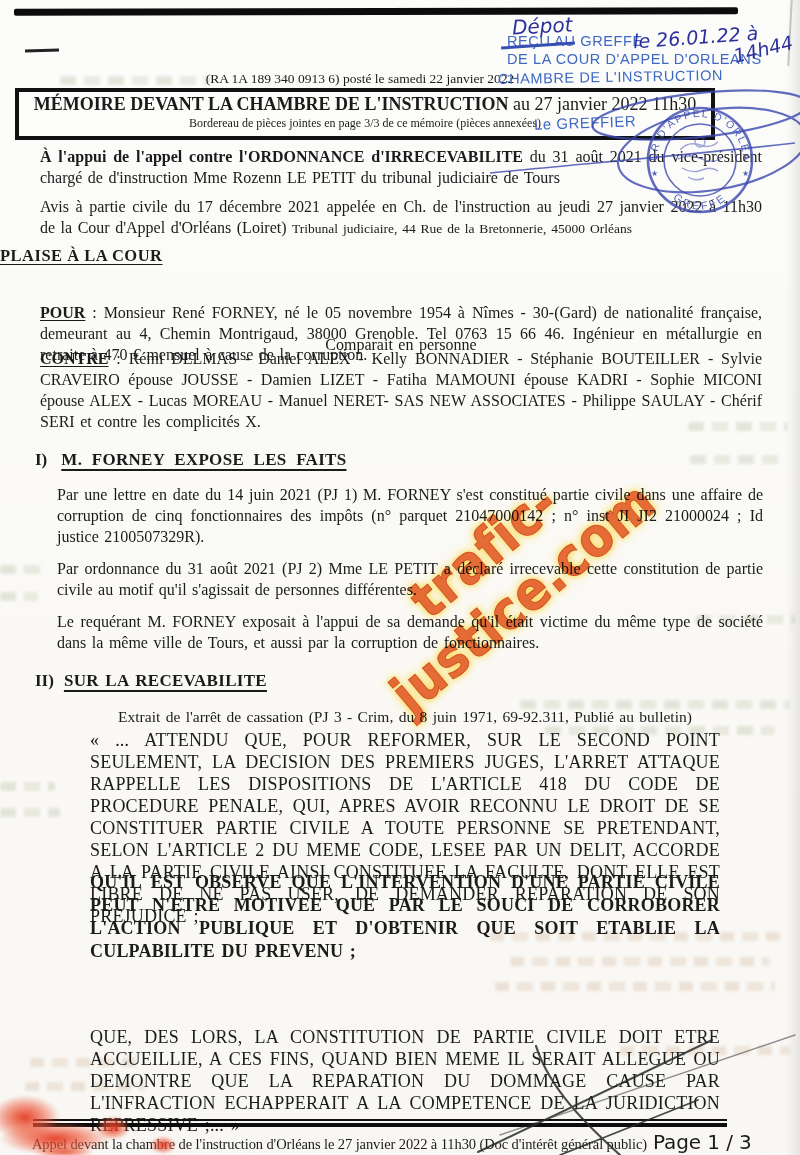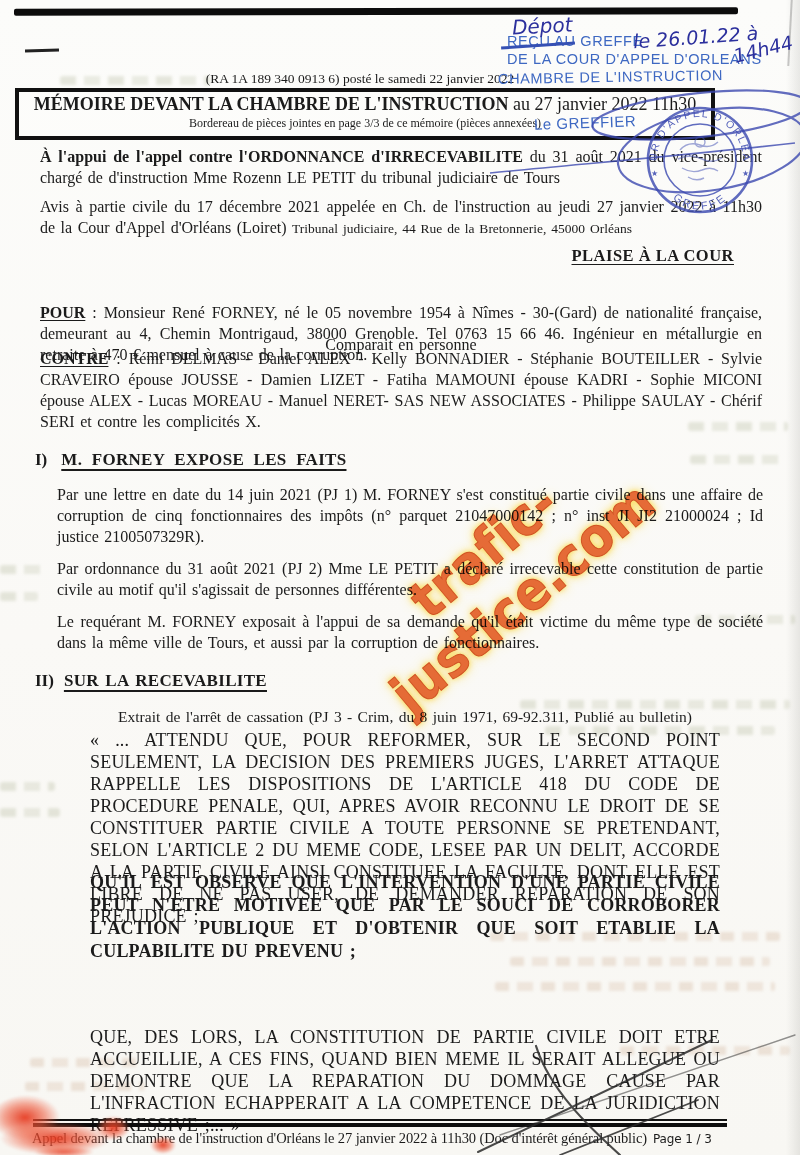--- a/index.html
+++ b/index.html
@@ -27,38 +27,38 @@
   
   .postal{left:170px;top:71px;width:380px;text-align:center;font-size:13.5px;white-space:nowrap;}
   .titlebox{left:15px;top:88px;width:692px;height:42px;border:4px solid #111;text-align:center;padding-top:2px;background:rgba(255,255,255,.25);}
   .t1{font-size:18px;white-space:nowrap;}
   .t1 .b{font-weight:bold;}
   .t2{font-size:12px;margin-top:1px;white-space:nowrap;}
   
   .para{font-size:16px;line-height:21px;text-align:justify;word-spacing:1.5px;}
   .small{font-size:13.5px;}
   .u{font-weight:bold;text-decoration:underline;text-underline-offset:2px;}
-  .plaise{left:0;top:246px;width:734px;text-align:right;font-size:16.5px;font-weight:bold;}
+  .plaise{left:0;top:246px;width:734px;text-align:left;font-size:16.5px;font-weight:bold;}
   .plaise span{text-decoration:underline;text-underline-offset:3px;letter-spacing:.5px;}
   .hnum{font-weight:bold;font-size:17px;}
   .htxt{font-weight:bold;font-size:17px;text-decoration:underline;text-underline-offset:4px;text-decoration-thickness:2px;word-spacing:5px;margin-left:14px;letter-spacing:.3px;}
   .quote{font-size:18px;line-height:22px;letter-spacing:.2px;text-align:justify;word-spacing:2px;}
   .quote.bold{font-weight:bold;line-height:23px;}
   
   .watermark{left:238px;top:518px;width:504px;height:80px;z-index:5;
     transform:rotate(-40deg) scaleX(.92);transform-origin:center;
     font-family:"DejaVu Sans",sans-serif;font-weight:bold;font-size:53px;letter-spacing:1px;
     color:#e8591c;-webkit-text-stroke:1px #cf3d05;
     text-shadow:0 0 3px #ffe873,0 0 7px #ffd83a,0 0 12px rgba(255,216,58,.8);
     mix-blend-mode:multiply;opacity:.88;text-align:center;}
   
   .rule-thin{left:33px;top:1119px;width:694px;height:2px;background:#111;}
   .rule-thick{left:33px;top:1123px;width:694px;height:4px;background:#0d0d0d;}
   .footer{left:32px;top:1130px;width:740px;font-size:14.5px;white-space:nowrap;letter-spacing:-.1px;}
-  .footer .pg{font-size:12px;font-family:"DejaVu Sans",sans-serif;font-weight:500;margin-left:6px;}
+  .footer .pg{font-size:20px;font-family:"DejaVu Sans",sans-serif;font-weight:500;margin-left:6px;}
   
   .stain{position:absolute;filter:blur(1px);z-index:8;
     background:radial-gradient(closest-side,rgba(229,58,32,.95),rgba(238,90,60,.55) 58%,rgba(240,120,90,0));}
   svg{position:absolute;overflow:visible;}
   .stampsvg{left:470px;top:60px;z-index:6;}
   .pensvg{left:440px;top:1030px;z-index:8;}
 </style>
 </head>
 <body>
 

